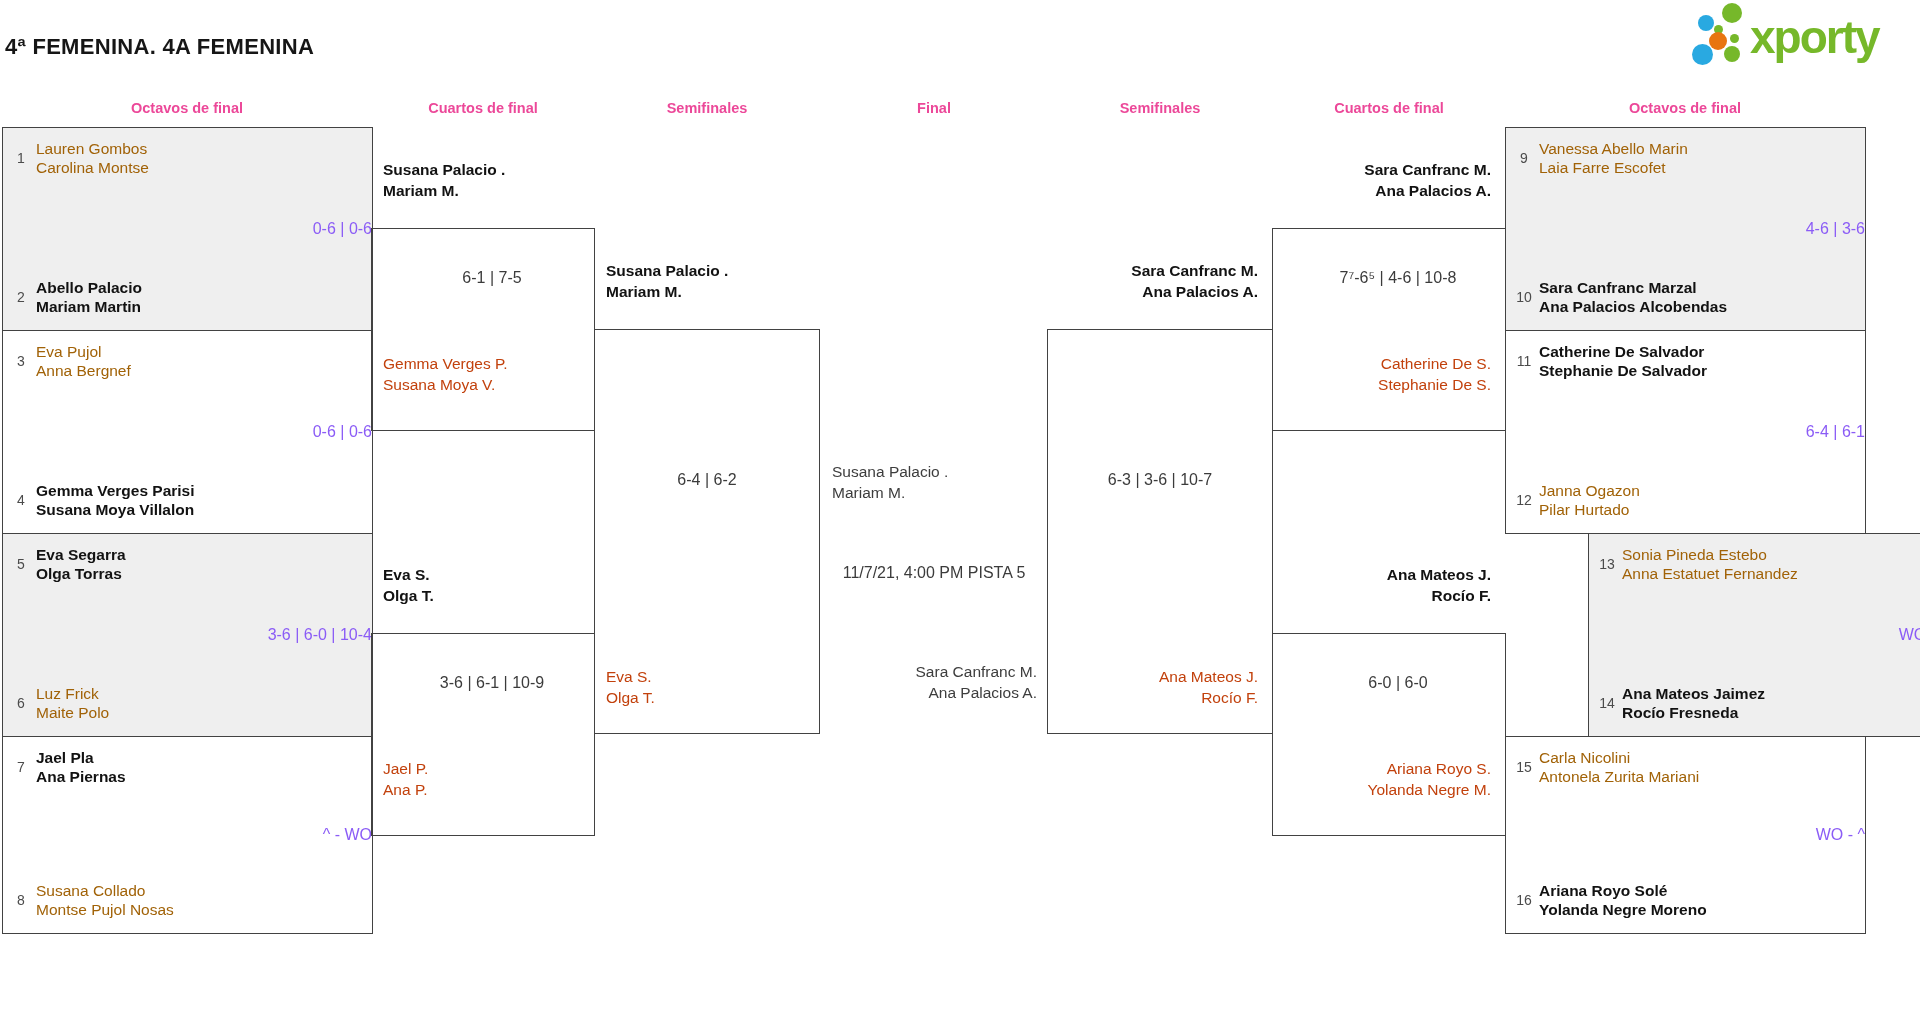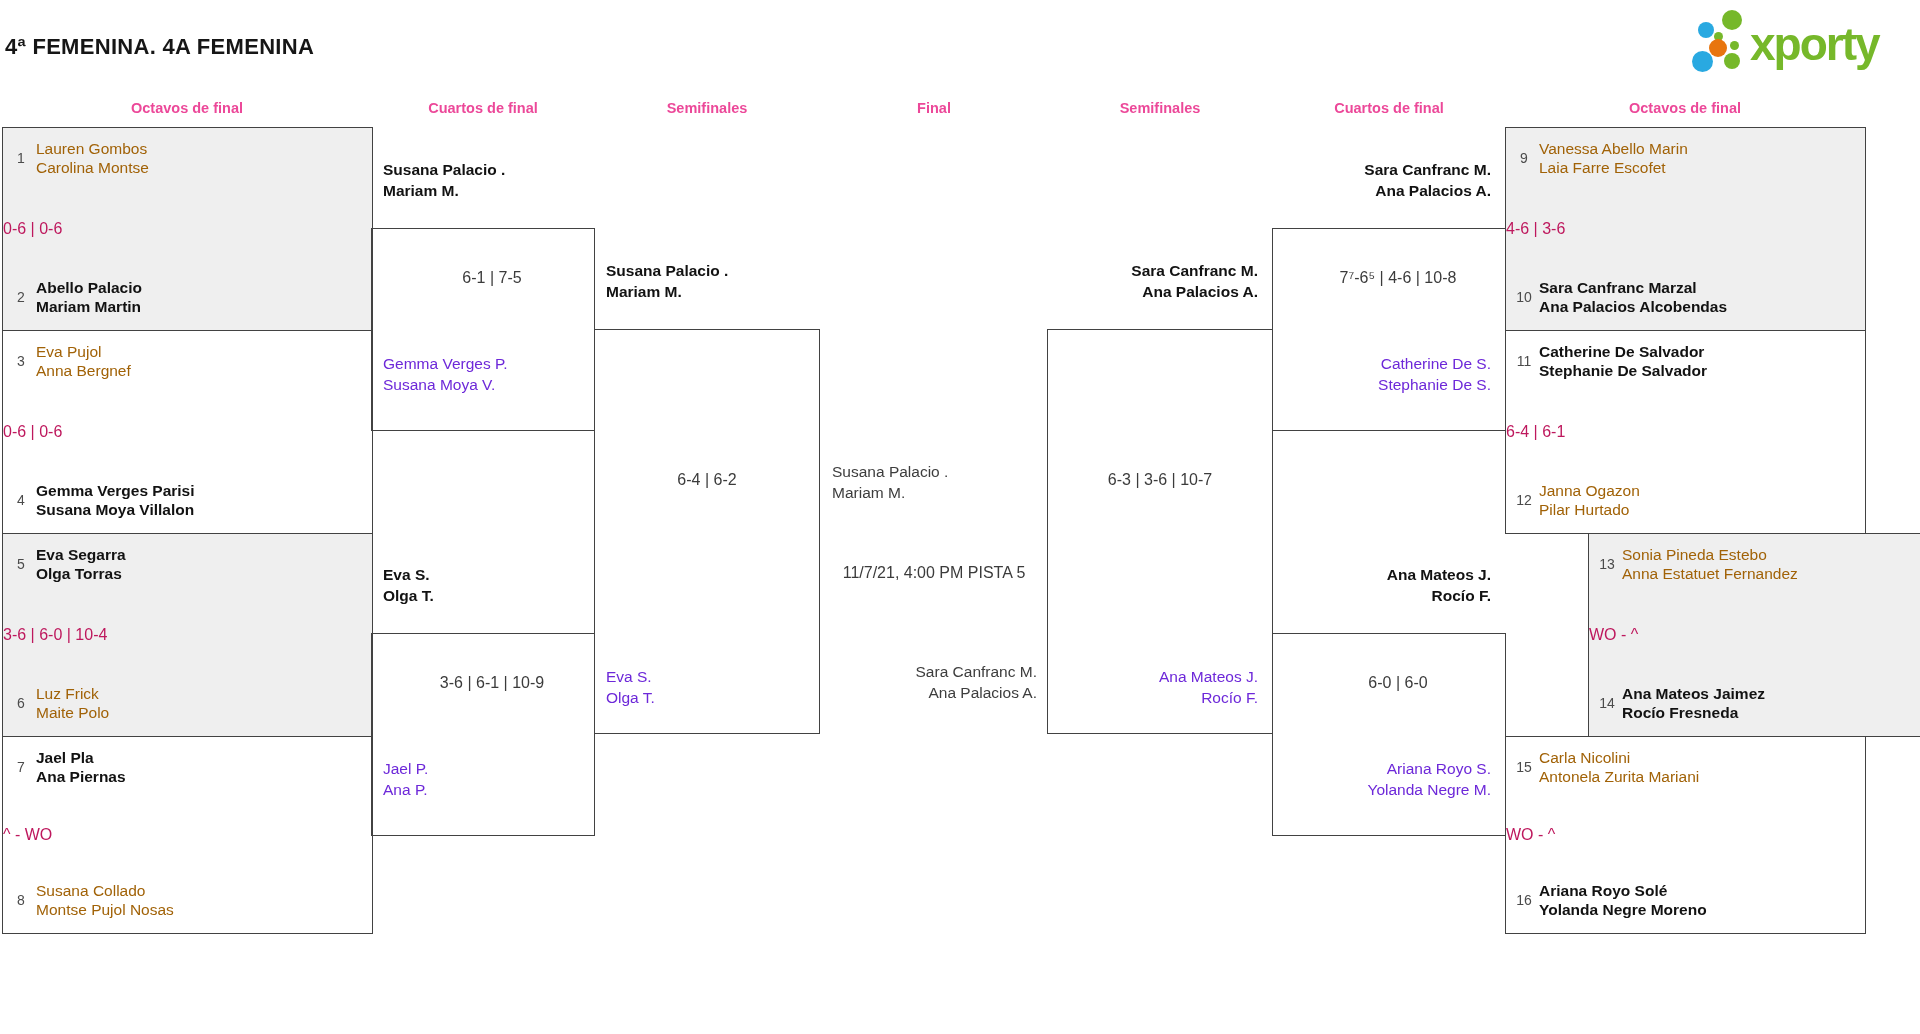--- a/index.html
+++ b/index.html
@@ -12,40 +12,40 @@
   
   .match{position:absolute;border:1px solid #424242;background:#fff;box-sizing:border-box;}
   .match.shaded{background:#efefef;}
   .prow{position:absolute;left:8px;right:6px;display:flex;align-items:center;}
   .ptop{top:11px;}
   .pbot{bottom:14px;}
   .seed{min-width:20px;text-align:center;font-size:14px;color:#4b4b4b;flex:none;}
   .names{margin-left:5px;display:block;min-width:0;}
   .nline{display:block;font-size:15.5px;line-height:19px;color:#a16207;white-space:nowrap;}
   .names.b .nline{font-weight:bold;color:#121212;}
-  .mscore{position:absolute;left:0;right:0;top:50%;transform:translateY(-50%);text-align:left;
-          font-size:16px;color:#be185d;}
+  .mscore{position:absolute;left:0;right:0;top:50%;transform:translateY(-50%);text-align:right;
+          font-size:16px;color:#8b5cf6;}
   
   .rbox{position:absolute;border:1px solid #424242;box-sizing:border-box;background:transparent;}
   .wl,.ll{position:absolute;font-size:15.5px;line-height:21px;white-space:nowrap;}
   .wl{top:-70px;font-weight:bold;color:#121212;}
-  .ll{color:#6d28d9;}
+  .ll{color:#c2410c;}
   .L .wl,.L .ll{left:11px;text-align:left;}
   .R .wl,.R .ll{right:14px;text-align:right;}
   .rs{position:absolute;left:0;right:0;text-align:center;font-size:16px;color:#3b3b3b;white-space:nowrap;}
   .qf .rs{top:40px;margin-left:18px;}
   .qf .ll{top:124px;}
   .sf .rs{top:141px;}
   .sf .ll{top:336px;}
   
   .ftop{position:absolute;left:832px;top:461px;font-size:15.5px;line-height:21px;color:#3d3d3d;white-space:nowrap;}
   .fdate{position:absolute;left:841px;top:561px;width:186px;text-align:center;font-size:16px;line-height:23px;color:#3b3b3b;}
   .fbot{position:absolute;right:883px;top:661px;text-align:right;font-size:15.5px;line-height:21px;color:#3d3d3d;white-space:nowrap;}
   
-  .logo{position:absolute;left:1688px;top:7px;width:218px;height:66px;}
+  .logo{position:absolute;left:1688px;top:0;width:218px;height:66px;}
   .dot{position:absolute;border-radius:50%;}
   .d-green{background:#76b82a;}
   .d-blue{background:#29a9e1;}
   .d-orange{background:#e8750f;}
   .logotext{position:absolute;left:62px;top:10px;font-size:46px;font-weight:bold;color:#76b82a;letter-spacing:-2px;}
 </style>
 </head>
 <body>
 
 <div class="title"><br><span>4ª FEMENINA. 4A FEMENINA</span></div>

